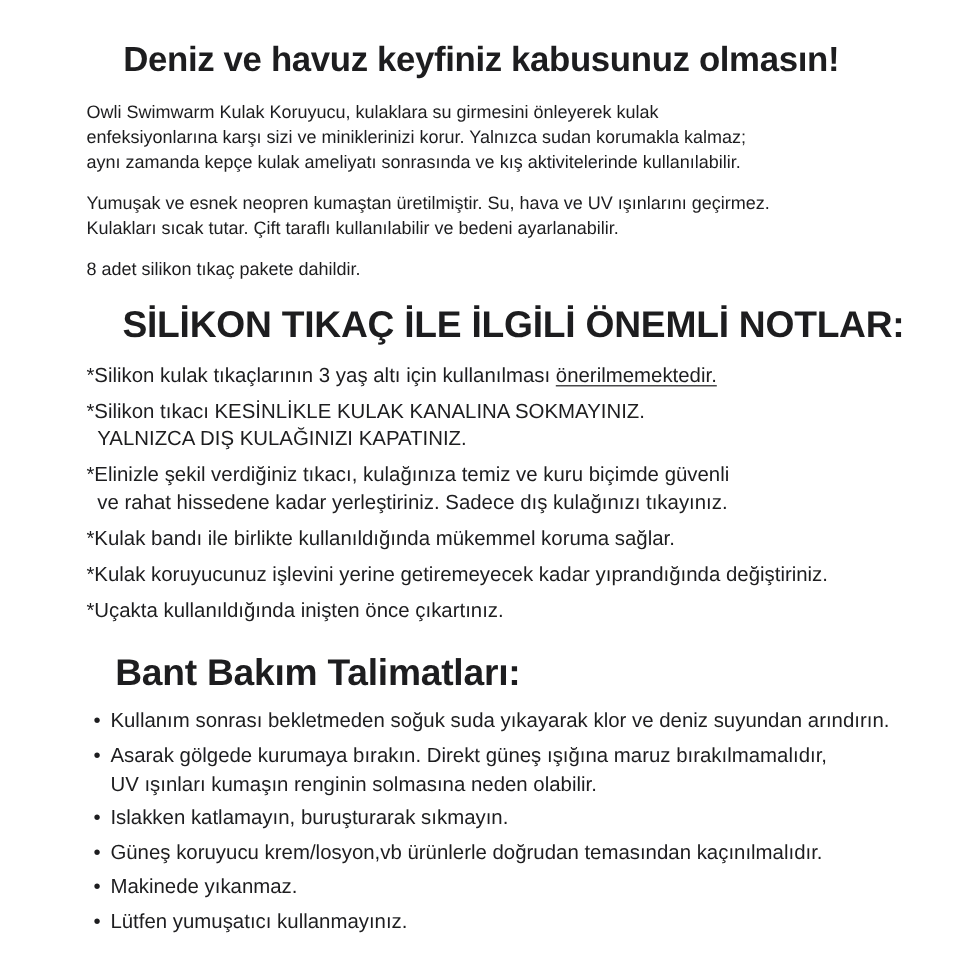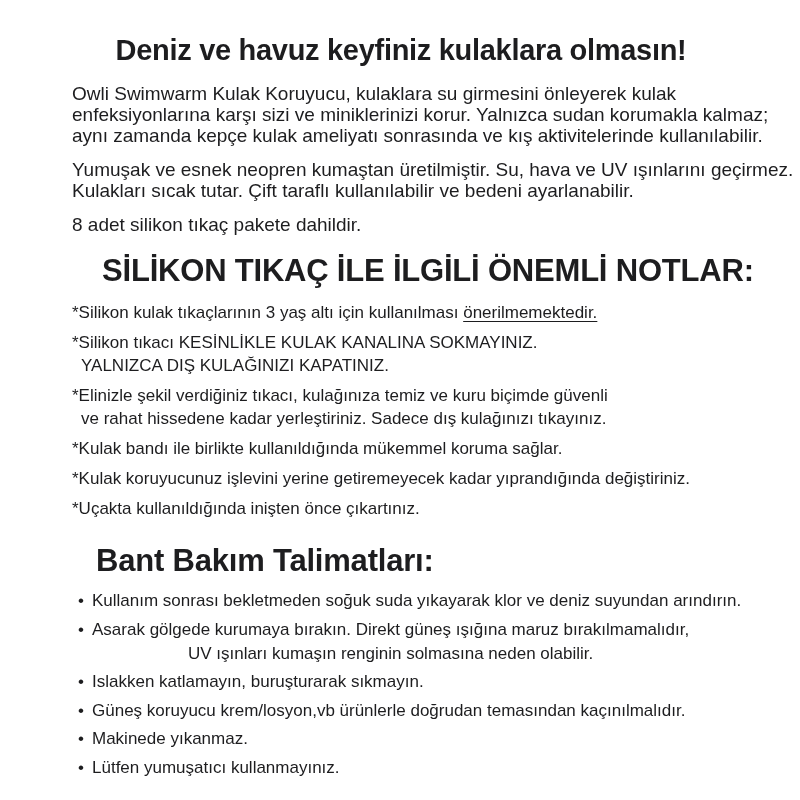--- a/index.html
+++ b/index.html
@@ -20,21 +20,21 @@
     font-size: 29px;
     font-weight: 700;
     text-align: center;
     letter-spacing: -0.3px;
     margin-top: 4px;
     margin-bottom: 16px;
     margin-right: 30px;
   }
   .para {
     margin-bottom: 13px;
-    font-size: 19px;
+    font-size: 15px;
     line-height: 21px;
   }
   .para .line { white-space: nowrap; }
   .section-heading {
     font-size: 31px;
     font-weight: 700;
     letter-spacing: -0.2px;
     margin: 18px 0 14px 30px;
   }
   .section-heading.care {
@@ -57,30 +57,30 @@
     font-size: 17px;
     line-height: 20px;
     margin-bottom: 8.5px;
     margin-left: 6px;
   }
   .bullets-list .bullet-char {
     width: 14px;
     flex: 0 0 14px;
     font-size: 17px;
   }
-  .bullets-list .line { white-space: nowrap; text-align: center; }
+  .bullets-list .line { white-space: nowrap; }
   .bullets-list .line.cont { margin-top: 4px; padding-left: 0px; }
 </style>
 </head>
 <body>
 
 <div class="page">
   <div class="content">
 
-    <h1 class="title">Deniz ve havuz keyfiniz kulaklara olmasın!</h1>
+    <h1 class="title">Deniz ve havuz keyfiniz kabusunuz olmasın!</h1>
 
     <div>
         <div class="para">
           <div class="line">Owli Swimwarm Kulak Koruyucu, kulaklara su girmesini önleyerek kulak</div>
           <div class="line">enfeksiyonlarına karşı sizi ve miniklerinizi korur. Yalnızca sudan korumakla kalmaz;</div>
           <div class="line">aynı zamanda kepçe kulak ameliyatı sonrasında ve kış aktivitelerinde kullanılabilir.</div>
         </div>
         <div class="para">
           <div class="line">Yumuşak ve esnek neopren kumaştan üretilmiştir. Su, hava ve UV ışınlarını geçirmez.</div>
           <div class="line">Kulakları sıcak tutar. Çift taraflı kullanılabilir ve bedeni ayarlanabilir.</div>

